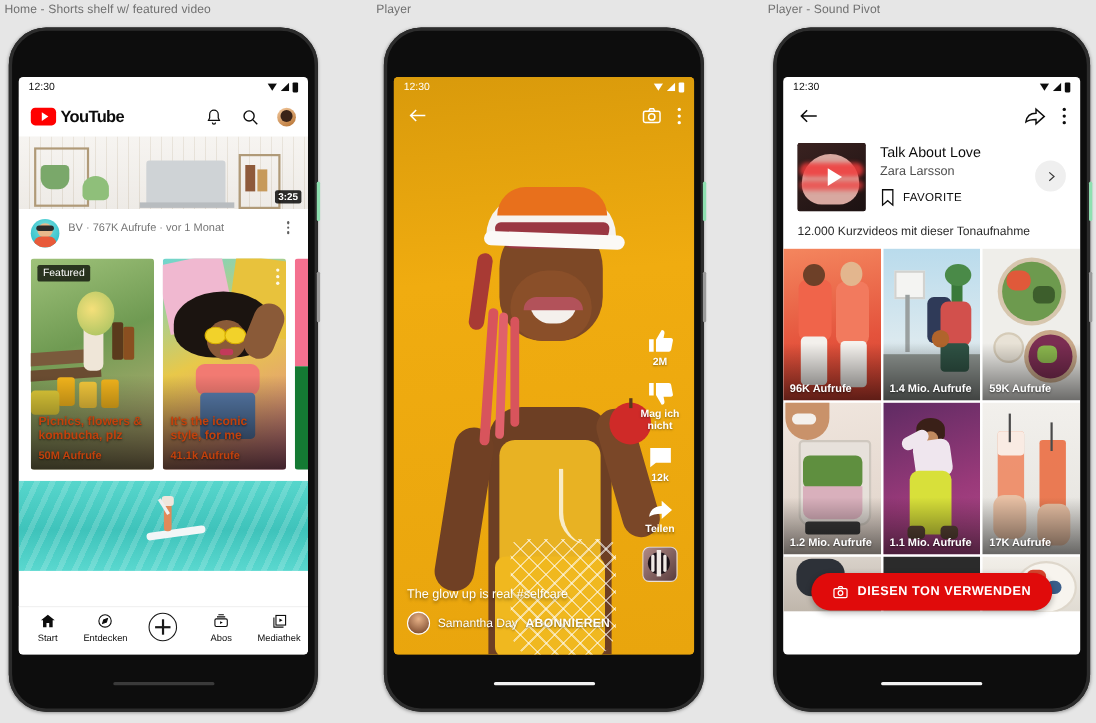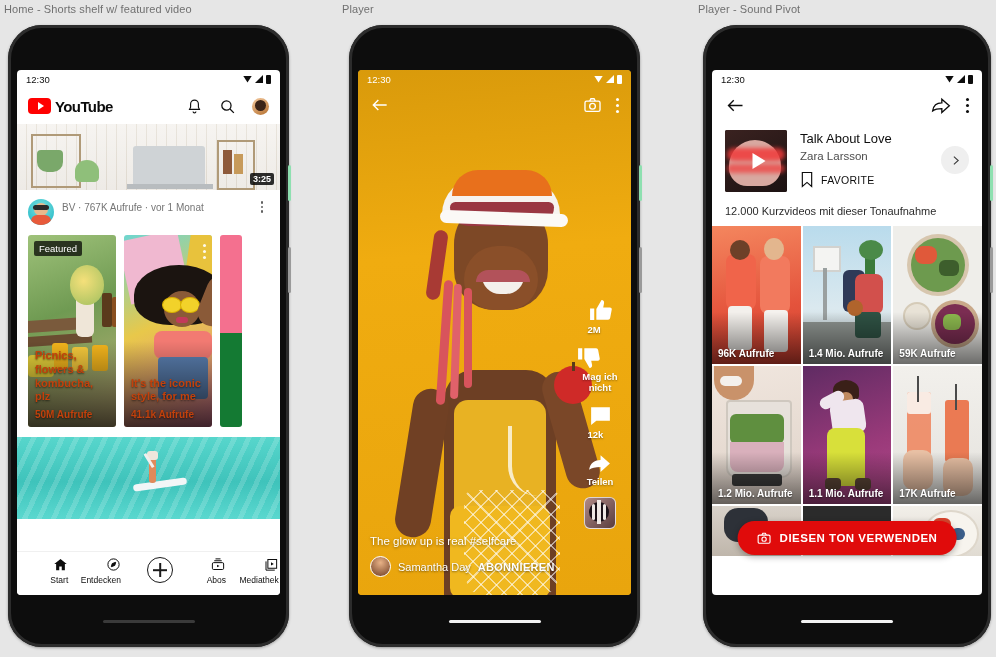--- a/index.html
+++ b/index.html
@@ -66,56 +66,56 @@
   .vidmeta{font-size:10px;color:#757575;margin-top:3px;}
   .kebab{width:14px;flex:none;display:flex;flex-direction:column;align-items:center;
          gap:2px;padding-top:2px;}
   .kebab span{width:2.5px;height:2.5px;border-radius:50%;background:#606060;}
   .shelf-hd{display:flex;align-items:center;gap:9px;padding:6px 11px 8px 11px;}
   .shorts-logo{width:19px;height:22px;position:relative;}
   .shelf-title{font-size:14px;font-weight:bold;color:#0d0d0d;}
   .beta{font-size:9.5px;color:#4d4d4d;margin-left:3px;font-weight:normal;
         vertical-align:super;}
   .shelf{display:flex;gap:8px;padding:0 0 0 11px;}
-  .scard{width:88px;height:192px;border-radius:3px;overflow:hidden;position:relative;
+  .scard{width:112px;height:192px;border-radius:3px;overflow:hidden;position:relative;
          flex:none;}
   .scard.peek{width:22px;}
   .featured{position:absolute;left:6px;top:6px;background:rgba(0,0,0,.72);color:#fff;
             font-size:9.5px;padding:2px 5px;border-radius:2px;font-weight:500;}
   .sc-grad{position:absolute;left:0;right:0;bottom:0;height:86px;
            background:linear-gradient(transparent,rgba(0,0,0,.72));}
   .sc-txt{position:absolute;left:7px;right:6px;bottom:7px;color:#c2410c;}
   .sc-title{font-size:11px;font-weight:bold;line-height:1.25;
             text-shadow:0 1px 2px rgba(0,0,0,.6);}
   .sc-views{font-size:10px;font-weight:bold;margin-top:5px;
             text-shadow:0 1px 2px rgba(0,0,0,.6);}
   .sc-dots{position:absolute;right:6px;top:9px;display:flex;flex-direction:column;gap:3px;}
   .sc-dots span{width:3px;height:3px;border-radius:50%;background:rgba(255,255,255,.9);}
   .bigthumb{height:82px;width:100%;position:relative;overflow:hidden;margin-top:10px;}
   .navbar{position:absolute;left:0;right:0;bottom:0;height:44px;background:#fff;
           display:flex;align-items:flex-start;justify-content:space-around;
           padding-top:5px;box-sizing:border-box;border-top:1px solid #f0f0f0;}
-  .navitem{display:flex;flex-direction:column;align-items:flex-end;gap:3px;width:50px;}
+  .navitem{display:flex;flex-direction:column;align-items:center;gap:3px;width:50px;}
   .navlbl{font-size:8.5px;color:#0d0d0d;}
   .plus{width:24px;height:24px;border-radius:50%;border:1.6px solid #1a1a1a;
         position:relative;}
   .plus::before,.plus::after{content:"";position:absolute;background:#1a1a1a;}
   .plus::before{left:50%;top:5px;bottom:5px;width:1.6px;transform:translateX(-50%);}
   .plus::after{top:50%;left:5px;right:5px;height:1.6px;transform:translateY(-50%);}
 
   
   #p2 .screen{background:#e8a209;}
   .pl-bg{position:absolute;inset:0;}
   .pl-top{position:absolute;left:0;right:0;top:18px;height:34px;display:flex;
           align-items:center;justify-content:space-between;padding:0 12px;
           box-sizing:border-box;}
   .pl-top .right{display:flex;align-items:center;gap:14px;}
   .rail{position:absolute;right:7px;bottom:66px;width:48px;
         display:flex;flex-direction:column;align-items:center;gap:9px;}
-  .rail-item{display:flex;flex-direction:column;align-items:flex-start;gap:2px;}
+  .rail-item{display:flex;flex-direction:column;align-items:center;gap:2px;}
   .rail-lbl{font-size:9.5px;color:#fff;font-weight:bold;text-align:center;
             line-height:1.15;text-shadow:0 1px 2px rgba(0,0,0,.4);}
   .disc{width:30px;height:30px;border-radius:6px;border:1.5px solid rgba(255,255,255,.75);
         overflow:hidden;position:relative;
         background:linear-gradient(135deg,#b08a86,#5a3c3d);}
   .pl-bottom{position:absolute;left:12px;right:62px;bottom:18px;}
   .pl-cap{font-size:11.5px;color:#fff;margin-bottom:9px;
           text-shadow:0 1px 3px rgba(0,0,0,.45);}
   .pl-cap b{font-weight:normal;}
   .pl-chan{display:flex;align-items:center;gap:7px;}

